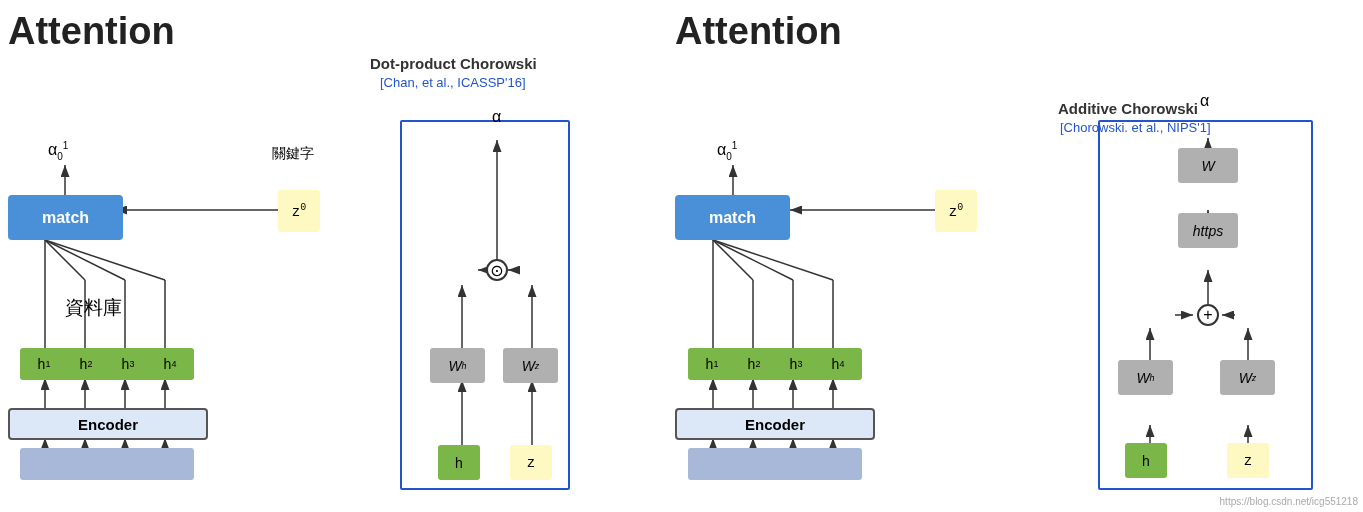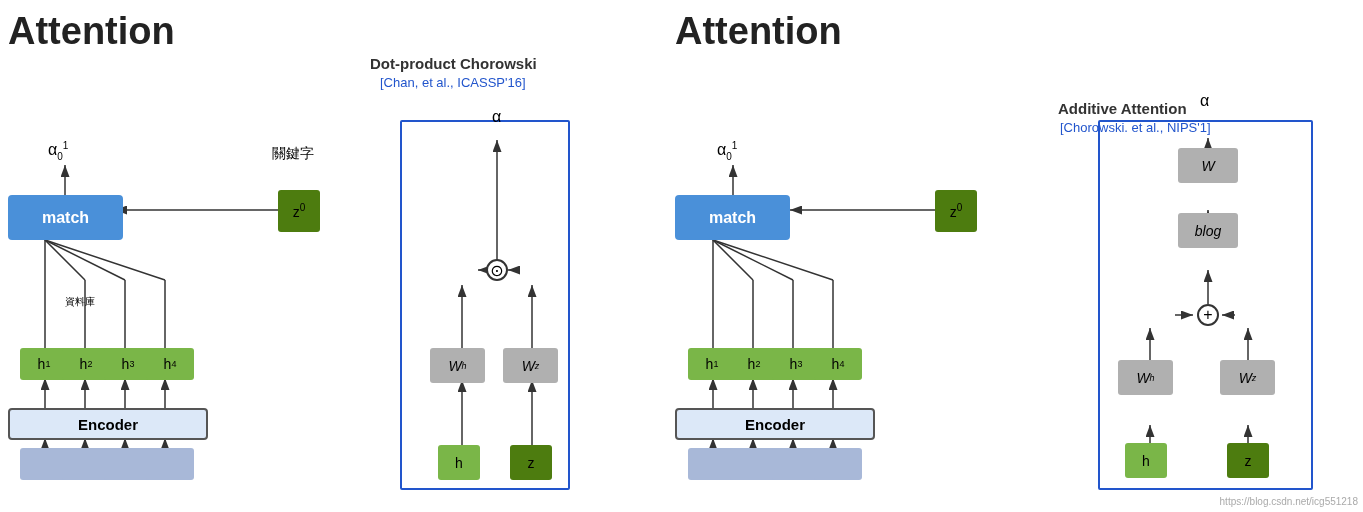--- a/index.html
+++ b/index.html
@@ -22,22 +22,23 @@
       display: flex;
       align-items: center;
       justify-content: center;
       font-size: 14px;
     }
     .green-block {
       background: #7ab648;
       border-radius: 3px;
     }
     .yellow-block {
-      background: #4d7c0f;
+      background: #fef9c3;
       border-radius: 3px;
+      font-family: Liberation Mono, monospace;
     }
     .gray-block {
       background: #b0b0b0;
       border-radius: 3px;
       font-style: italic;
     }
     .blue-rect {
       background: #a8b8d8;
       border-radius: 3px;
     }
@@ -203,21 +204,21 @@
   <div class="label" style="left:48px; top:140px; font-size:16px;">α<span style="font-size:10px;vertical-align:sub;">0</span><span style="font-size:10px;vertical-align:super;">1</span></div>
 
   <div class="block match-box" style="left:8px; top:195px; width:115px; height:45px;">
     <span>match</span>
   </div>
 
   <div class="block yellow-block" style="left:278px; top:190px; width:42px; height:42px;">
     <span style="font-size:14px;">z<span style="font-size:10px;vertical-align:super;">0</span></span>
   </div>
 
-  <div class="label" style="left:65px; top:295px; font-size:10px;">資料庫</div>
+  <div class="label" style="left:65px; top:295px; font-size:19px;">資料庫</div>
 
   <div class="label" style="left:272px; top:145px; font-size:14px;">關鍵字</div>
 
   <div class="block green-block" style="left:20px; top:348px; width:48px; height:32px;">h<span style="font-size:9px;vertical-align:super;">1</span></div>
   <div class="block green-block" style="left:62px; top:348px; width:48px; height:32px;">h<span style="font-size:9px;vertical-align:super;">2</span></div>
   <div class="block green-block" style="left:104px; top:348px; width:48px; height:32px;">h<span style="font-size:9px;vertical-align:super;">3</span></div>
   <div class="block green-block" style="left:146px; top:348px; width:48px; height:32px;">h<span style="font-size:9px;vertical-align:super;">4</span></div>
 
   <div class="block encoder-box" style="left:8px; top:408px; width:200px; height:32px;">Encoder</div>
 
@@ -262,31 +263,31 @@
 
   <div class="block encoder-box" style="left:675px; top:408px; width:200px; height:32px;">Encoder</div>
 
   <div class="block blue-rect" style="left:688px; top:448px; width:48px; height:32px;"></div>
   <div class="block blue-rect" style="left:730px; top:448px; width:48px; height:32px;"></div>
   <div class="block blue-rect" style="left:772px; top:448px; width:48px; height:32px;"></div>
   <div class="block blue-rect" style="left:814px; top:448px; width:48px; height:32px;"></div>
 
   <div class="blue-border-box" style="left:1098px; top:120px; width:215px; height:370px;"></div>
 
-  <div class="label" style="left:1058px; top:100px; font-size:15px; font-weight:bold; color:#333;">Additive Attention</div>
+  <div class="label" style="left:1058px; top:100px; font-size:15px; font-weight:bold; color:#333;">Additive Chorowski</div>
   <div class="label label-blue" style="left:1060px; top:120px;">[Chorowski. et al., NIPS'1]</div>
 
   <div class="label" style="left:1200px; top:92px; font-size:16px;">α</div>
 
   <div class="block gray-block" style="left:1178px; top:148px; width:60px; height:35px;">
       <i>W</i>
     </div>
 
   <div class="block gray-block" style="left:1178px; top:213px; width:60px; height:35px;">
-      <i>blog</i>
+      <i>https</i>
     </div>
 
   <div class="plus-circle" style="left:1197px; top:304px;">+</div>
 
   <div class="block gray-block" style="left:1118px; top:360px; width:55px; height:35px;">W<span style="font-size:9px;vertical-align:super;">h</span></div>
 
   <div class="block gray-block" style="left:1220px; top:360px; width:55px; height:35px;">W<span style="font-size:9px;vertical-align:super;">z</span></div>
 
   <div class="block green-block" style="left:1125px; top:443px; width:42px; height:35px;">h</div>
 

